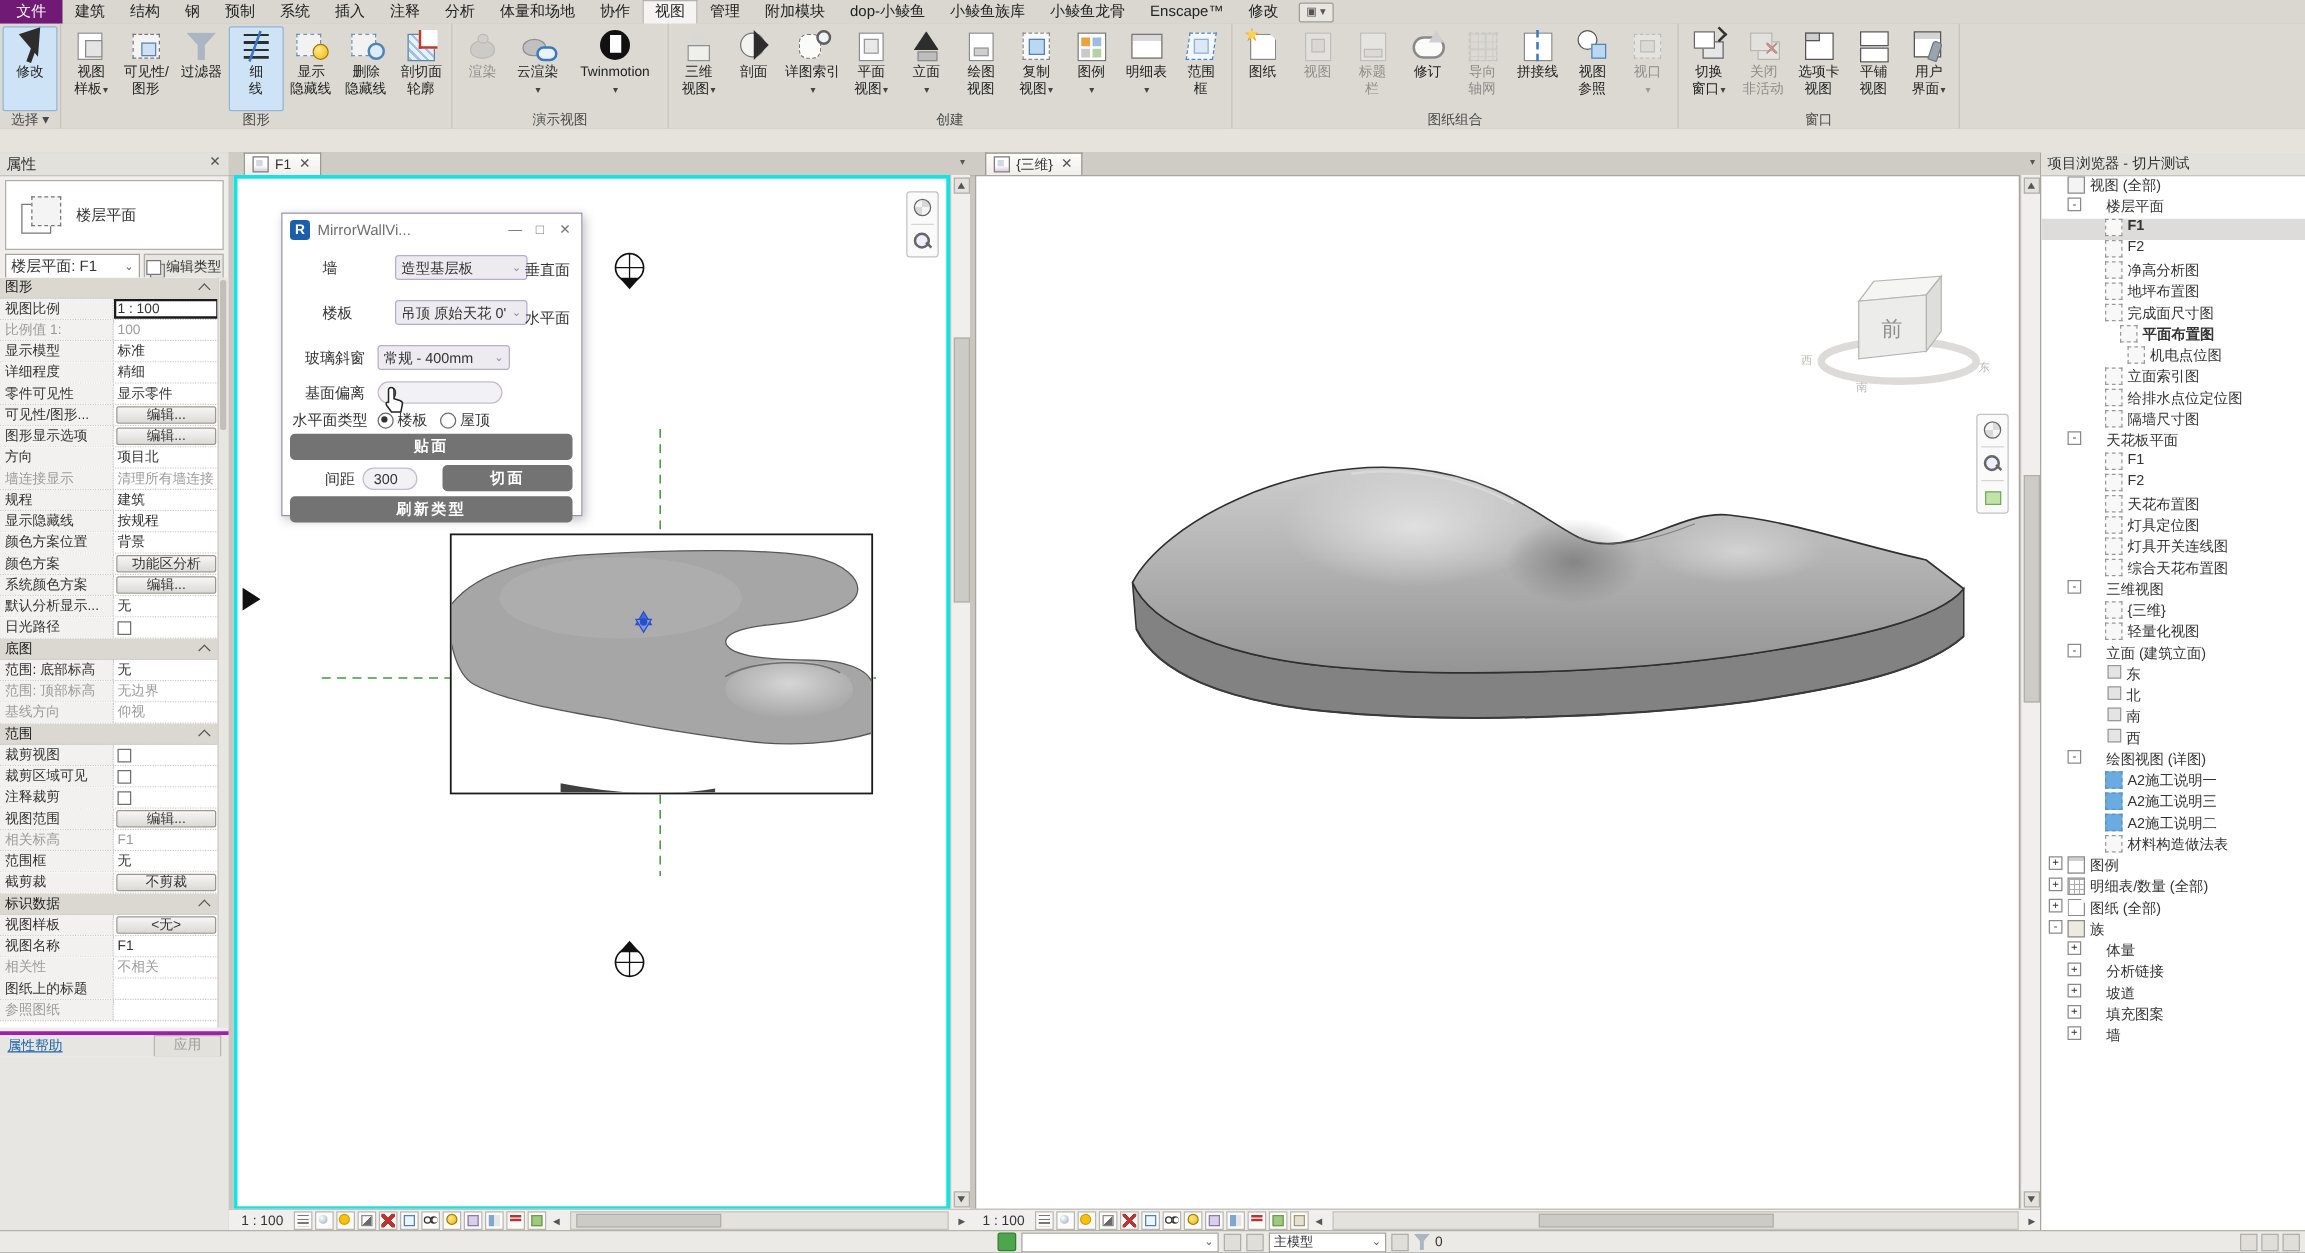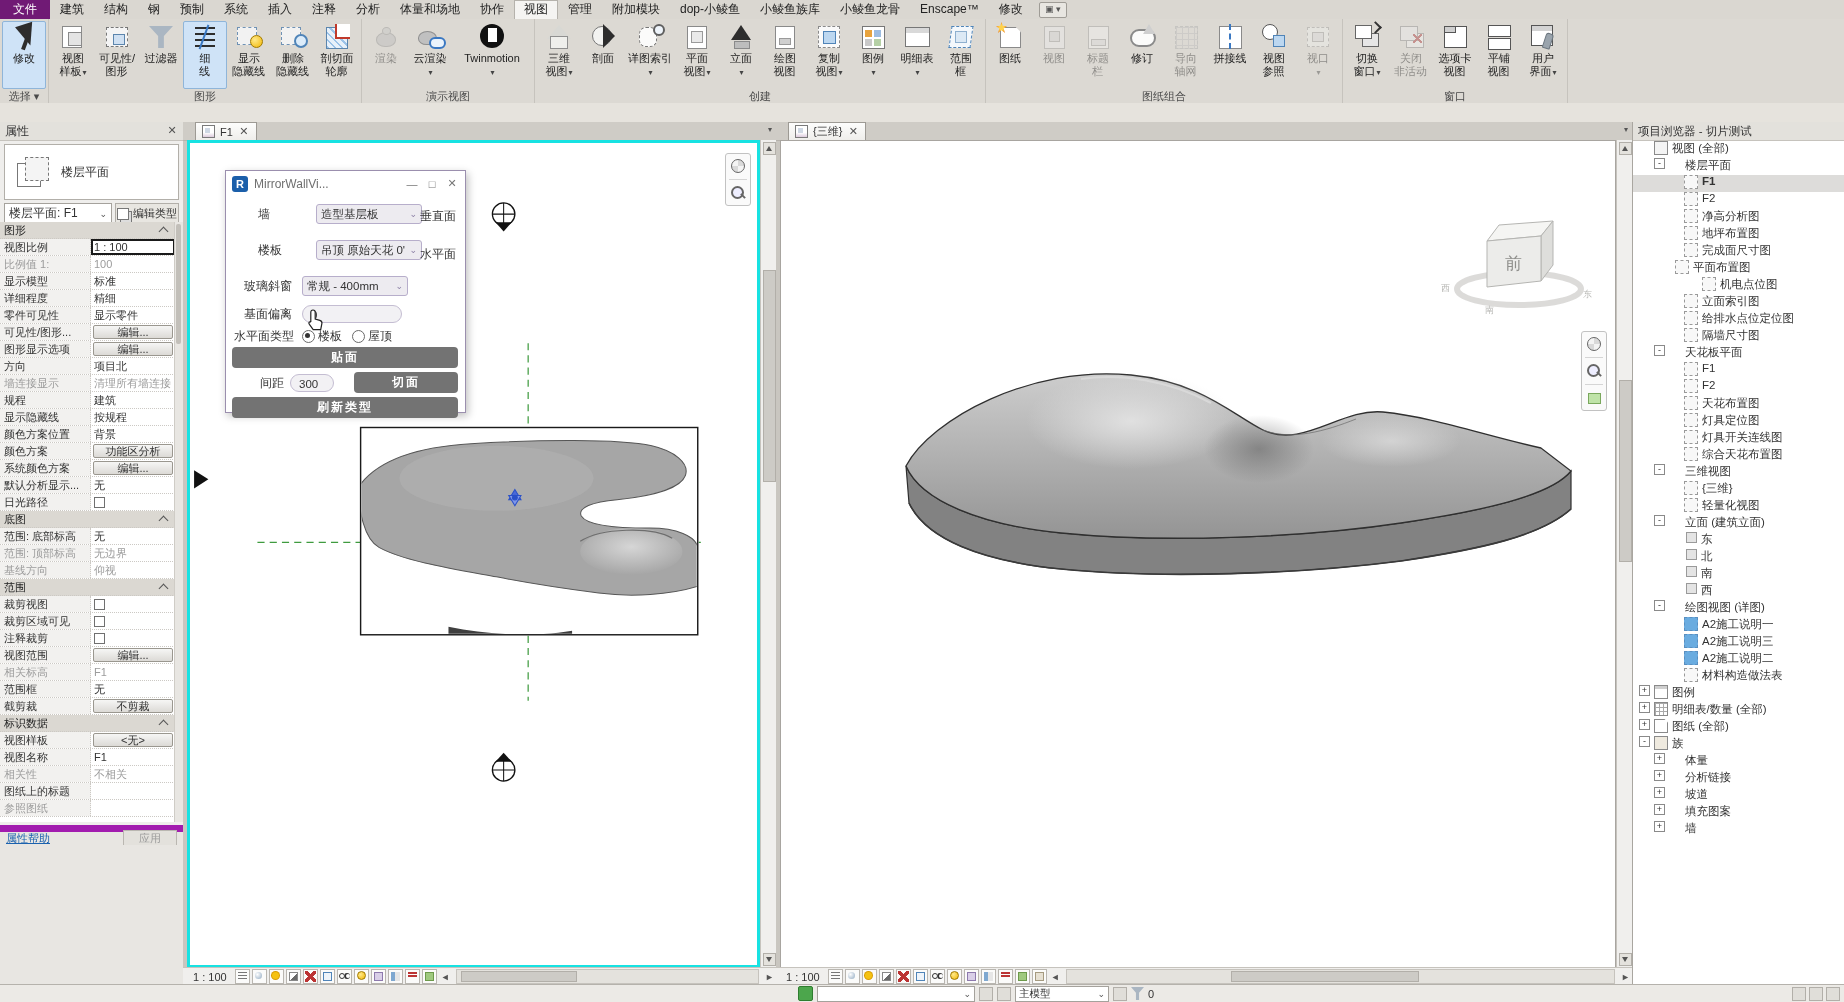--- a/index.html
+++ b/index.html
@@ -112,21 +112,21 @@
   .prow{display:flex;height:16px;line-height:16px;border-bottom:1px dotted #ccc9c4;font-size:11px;background:#fff;}
   .plabel{width:86px;padding-left:4px;background:#f2f1ef;border-right:1px dotted #ccc9c4;white-space:nowrap;overflow:hidden;}
   .pval{flex:1;padding:0 3px;white-space:nowrap;overflow:hidden;position:relative;}
   .prow.dim .plabel,.prow.dim .pval{color:#9c9c9c;}
   .prow.sec{background:#dbd8d2;position:relative;}
   .prow.sec .plabel{background:none;border:none;width:auto;font-size:11px;color:#222;}
   .prow.sec::after{content:"";position:absolute;right:8px;top:6px;width:6px;height:6px;border-left:1px solid #555;border-top:1px solid #555;transform:rotate(45deg);}
   .prow.btn .pval{margin:1px 2px;height:12px;line-height:12px;background:linear-gradient(#f6f6f5,#dcdad6);border:1px solid #9a978f;border-radius:2px;text-align:center;}
   .prow.boxed .pval{box-shadow:inset 0 0 0 2px #1a1a1a;}
   .prow.chk .pval::before{content:"";display:inline-block;width:9px;height:9px;margin-top:3px;border:1px solid #707070;background:#fff;}
-  .pfoot{position:absolute;left:0;bottom:140px;width:183px;height:20px;display:flex;align-items:center;padding:0 6px;box-sizing:border-box;background:#e8e6e2;border-top:7px solid #a21caf;}
+  .pfoot{position:absolute;left:0;bottom:140px;width:183px;height:20px;display:flex;align-items:center;padding:0 6px;box-sizing:border-box;background:#e8e6e2;border-top:3px solid #a21caf;}
   .plink{color:#1b62ae;text-decoration:underline;flex:1;font-size:11px;}
   .applybtn{width:52px;height:16px;line-height:15px;text-align:center;color:#9c9c9c;background:#e3e1dc;border:1px solid #bab7b1;font-size:11px;}
   .pfill{position:absolute;left:0;bottom:0;width:183px;height:140px;background:#e8e6e2;}
   .pscroll{position:absolute;right:0;top:100px;bottom:163px;width:8px;background:#e8e6e2;border-left:1px solid #cfccc6;}
   .pscroll .thumb{position:absolute;left:1px;top:2px;width:5px;height:120px;background:#c2bfb9;border-radius:2px;}
   
   .pane{position:absolute;top:122px;bottom:17px;background:#c9c6c0;}
   .pane-left{left:183px;width:593px;}
   .pane-right{left:776px;width:856px;}
   .tabstrip{position:absolute;left:0;top:0;right:0;height:18px;background:#cfccc6;border-bottom:1px solid #b5b2ac;display:flex;align-items:flex-end;}
@@ -908,21 +908,21 @@
         <div class="titem" style="padding-left: 36px;">
           <span class="texp noexp"></span>
           <span class="tico tico-plan"></span>
           <span class="tlabel">地坪布置图</span>
         </div>
         <div class="titem" style="padding-left: 36px;">
           <span class="texp noexp"></span>
           <span class="tico tico-plan"></span>
           <span class="tlabel">完成面尺寸图</span>
         </div>
-        <div class="titem" style="padding-left: 27px;">
+        <div class="titem" style="padding-left: 48px; font-weight: bold;">
           <span class="texp noexp"></span>
           <span class="tico tico-plan"></span>
           <span class="tlabel">平面布置图</span>
         </div>
         <div class="titem" style="padding-left: 54px;">
           <span class="texp noexp"></span>
           <span class="tico tico-plan"></span>
           <span class="tlabel">机电点位图</span>
         </div>
         <div class="titem" style="padding-left: 36px;">

